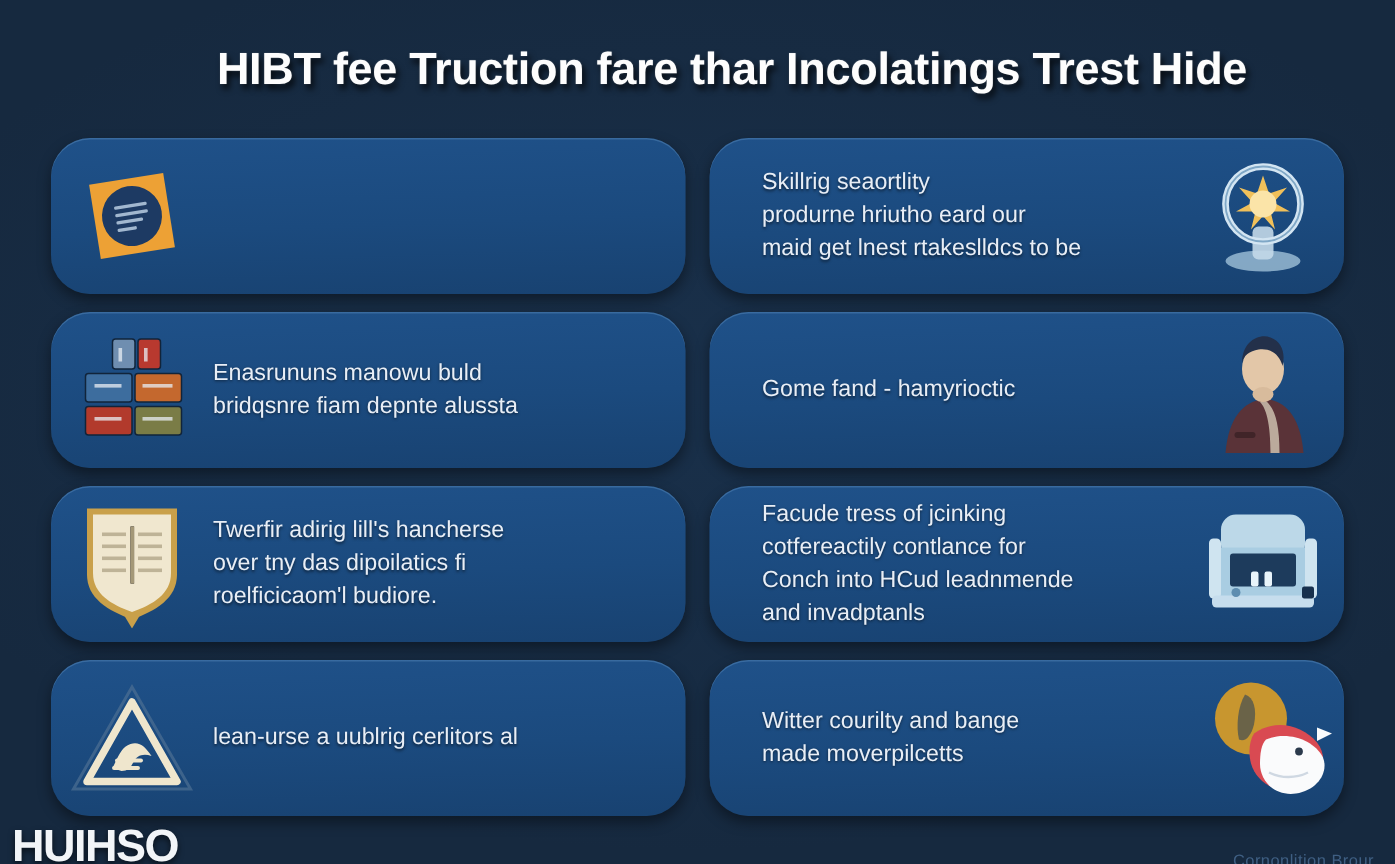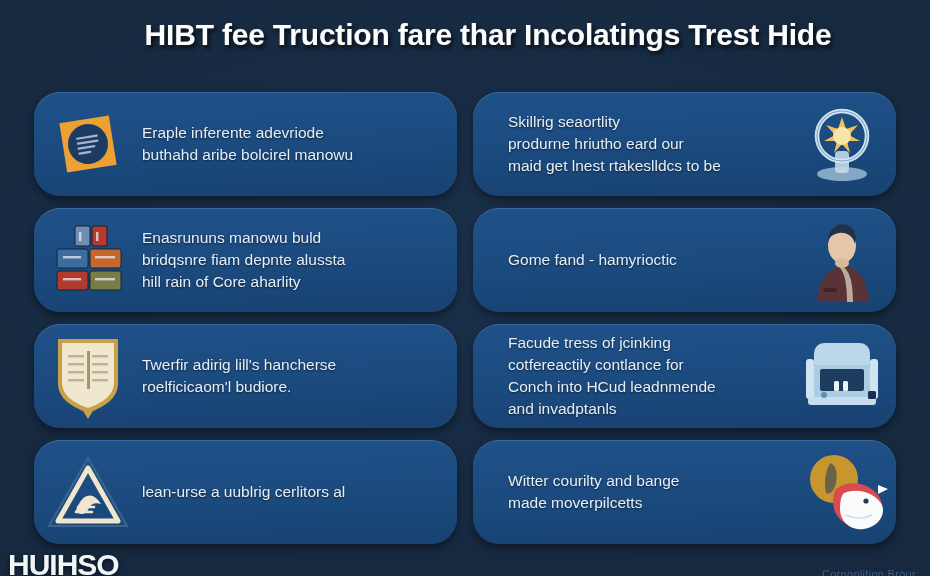--- a/index.html
+++ b/index.html
@@ -29,21 +29,21 @@
     content: "";
     position: absolute;
     inset: 0;
     pointer-events: none;
     background: radial-gradient(ellipse 85% 75% at 50% 45%, rgba(40,80,125,.18) 0%, rgba(0,0,0,0) 72%);
   }
 
   
   .title-bar {
     position: absolute;
-    top: 18px; left: 0; right: 0;
+    top: 30px; left: 0; right: 0;
     text-align: center;
     z-index: 5;
     padding-left: 46px;
   }
   .title-bar h1 {
     display: inline-block;
     font-size: 30px;
     font-weight: bold;
     letter-spacing: -0.2px;
     color: #fdfdfd;
@@ -140,24 +140,20 @@
           <circle cx="37" cy="37" r="20" fill="#1d3a63"></circle>
           <g fill="#b9cde2" opacity=".85">
             <rect x="26" y="29" width="22" height="2.2" rx="1"></rect>
             <rect x="26" y="34" width="22" height="2.2" rx="1"></rect>
             <rect x="26" y="39" width="18" height="2.2" rx="1"></rect>
             <rect x="26" y="44" width="13" height="2.2" rx="1"></rect>
           </g>
         </g>
       </svg>
     </div>
-    <div class="card-text">
-      <span class="ln">Eraple inferente adevriode</span>
-      <span class="ln">buthahd aribe bolcirel manowu</span>
-    </div>
   </div>
 
   <div class="card icon-right">
     <div class="card-icon">
       <svg class="ico" width="80" height="82" viewBox="0 0 80 82">
         <ellipse cx="40" cy="71" rx="25" ry="7" fill="#9fc0d8" opacity=".8"></ellipse>
         <rect x="33" y="48" width="14" height="22" rx="4" fill="#c3d8e8" opacity=".9"></rect>
         <circle cx="40" cy="33" r="25" fill="none" stroke="#d3e5f2" stroke-width="4.5"></circle>
         <circle cx="40" cy="33" r="25" fill="none" stroke="#7fa7c6" stroke-width="1.2"></circle>
         <g fill="#f0c05a">
@@ -190,21 +186,20 @@
           <rect x="14" y="36" width="18" height="2.4"></rect>
           <rect x="46" y="36" width="20" height="2.4"></rect>
           <rect x="14" y="58" width="18" height="2.4"></rect>
           <rect x="46" y="58" width="20" height="2.4"></rect>
         </g>
       </svg>
     </div>
     <div class="card-text">
       <span class="ln">Enasrununs manowu buld</span>
       <span class="ln">bridqsnre fiam depnte alussta</span>
-      <span class="ln">hill rain of Core aharlity</span>
     </div>
   </div>
 
   <div class="card icon-right">
     <div class="card-icon">
       <svg class="ico" width="78" height="88" viewBox="0 0 78 88">
         <path d="M14 86 C16 62 26 52 39 50 C54 50 64 62 66 86 Z" fill="#5a3338"></path>
         <path d="M39 50 C46 54 50 64 50 86 L44 86 C44 66 41 56 37 52 Z" fill="#cdbfae" opacity=".85"></path>
         <ellipse cx="39" cy="30" rx="14" ry="17" fill="#e3c7a8"></ellipse>
         <path d="M25 26 C25 12 36 6 44 9 C52 12 54 20 52 28 C50 20 44 16 36 17 C30 18 26 21 25 26 Z" fill="#23304a"></path>
@@ -234,20 +229,21 @@
           <rect x="16" y="46" width="16" height="2.4"></rect>
           <rect x="40" y="46" width="16" height="2.4"></rect>
         </g>
         <rect x="35" y="18" width="2.4" height="38" fill="#9d9madeup"></rect>
         <rect x="35" y="18" width="2.4" height="38" fill="#a49878"></rect>
         <path d="M30 76 L36 86 L42 76 Z" fill="#c9a04a"></path>
       </svg>
     </div>
     <div class="card-text">
       <span class="ln">Twerfir adirig lill's hancherse</span>
+      <span class="ln">over tny das dipoilatics fi</span>
       <span class="ln">roelficicaom'l budiore.</span>
     </div>
   </div>
 
   <div class="card icon-right">
     <div class="card-icon">
       <svg class="ico" width="92" height="82" viewBox="0 0 92 82">
         <rect x="18" y="8" width="56" height="30" rx="10" fill="#bcd8e8"></rect>
         <rect x="14" y="30" width="64" height="34" rx="4" fill="#a9cde2"></rect>
         <rect x="24" y="34" width="44" height="22" rx="2" fill="#1d3b5c"></rect>

